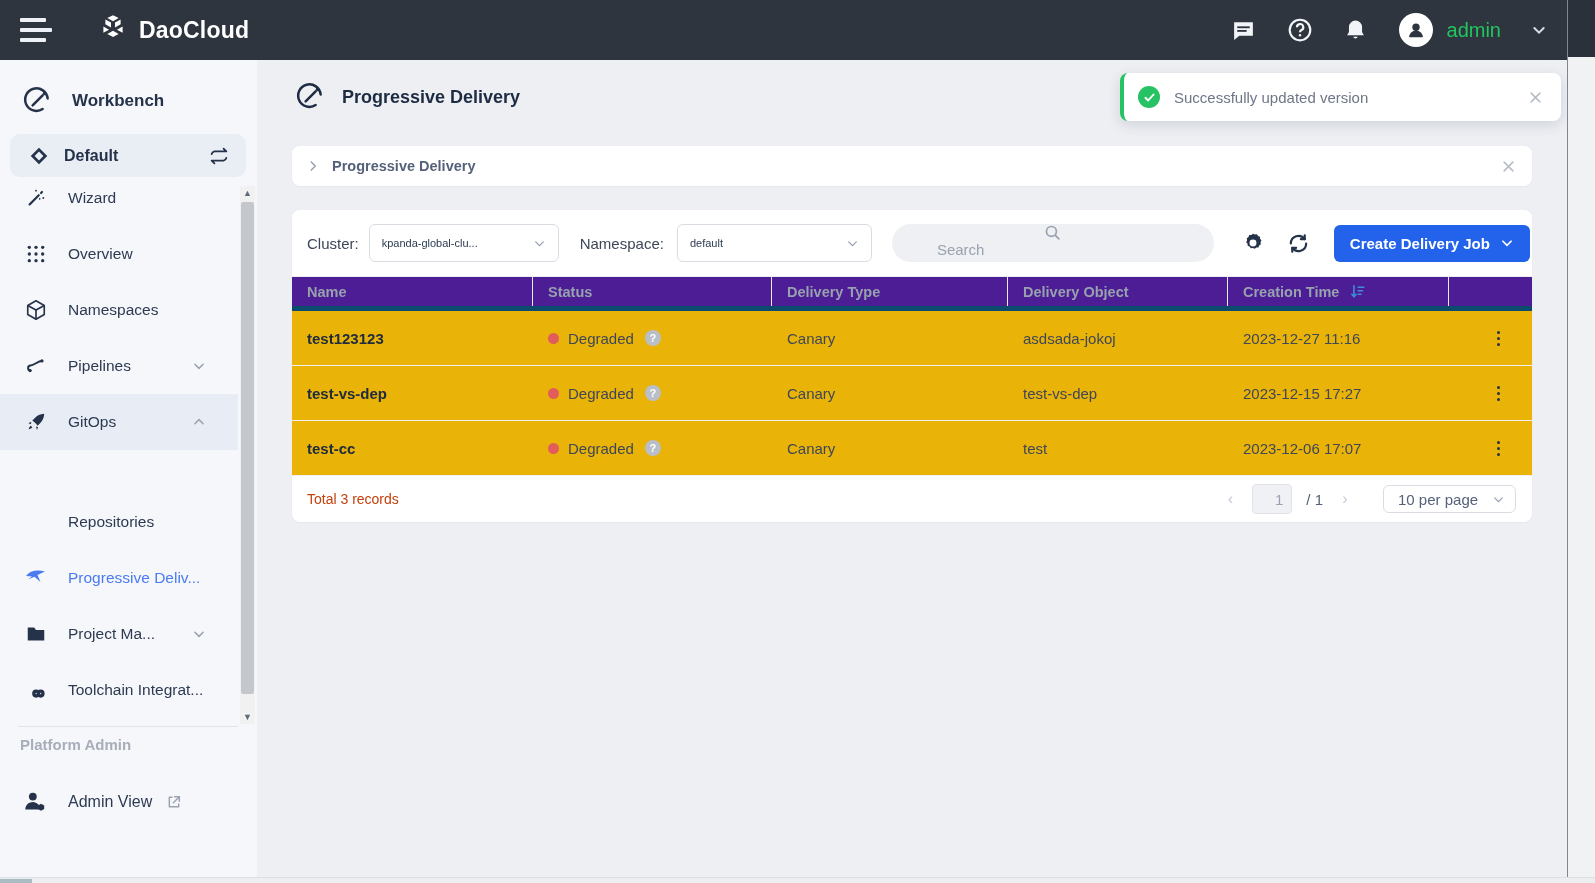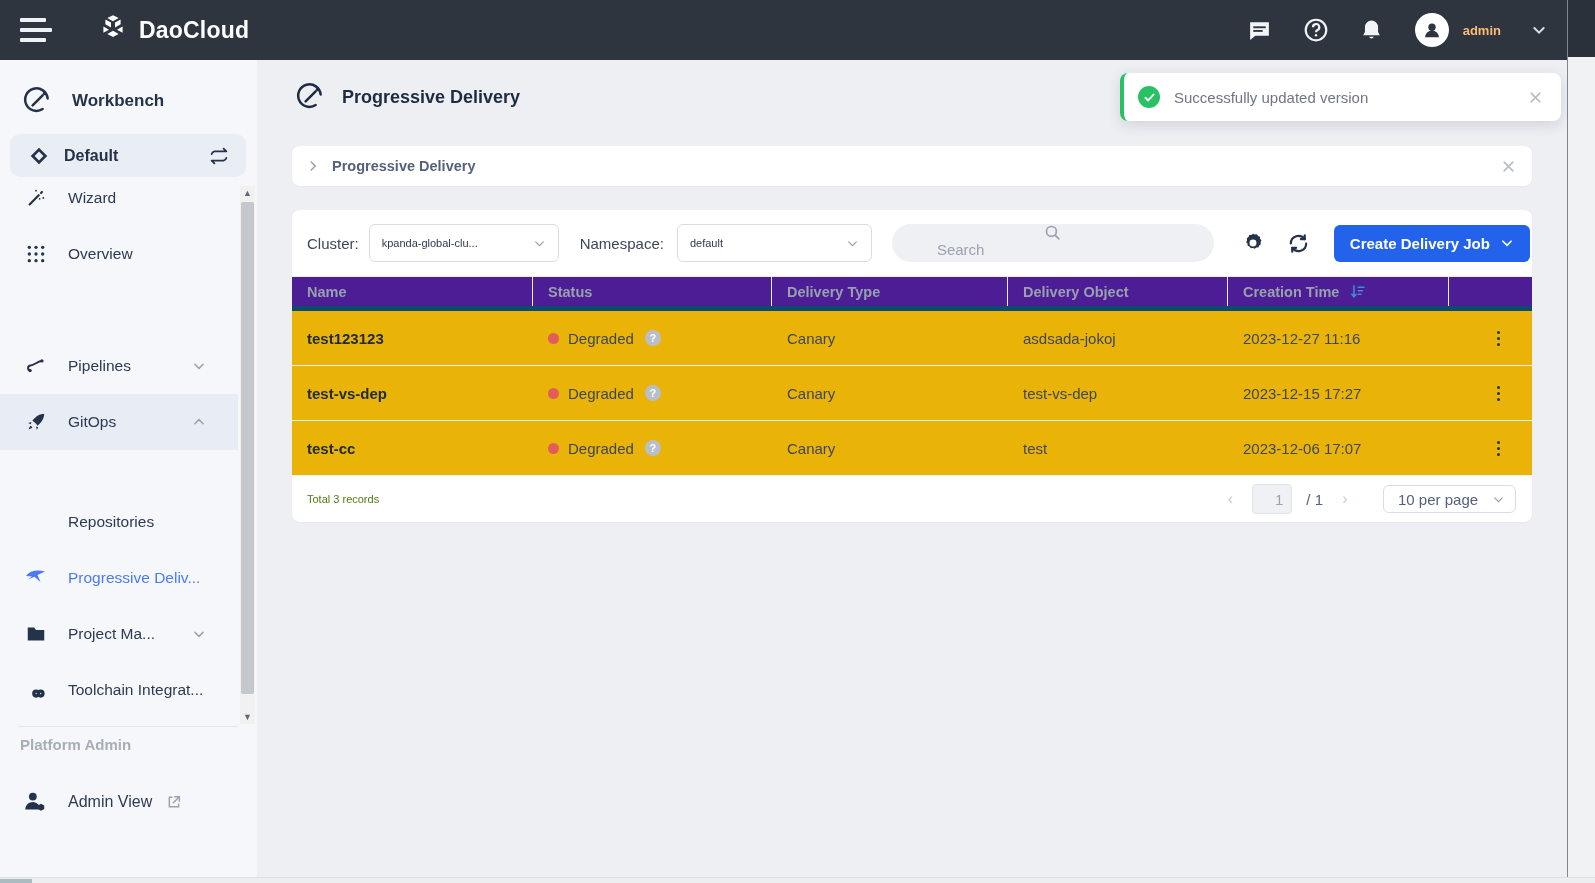--- a/index.html
+++ b/index.html
@@ -12,21 +12,21 @@
   .hamburger { width:34px; height:24px; margin-left:20px; display:flex; flex-direction:column; justify-content:space-between; cursor:pointer; }
   .hamburger span { display:block; height:4px; background:#eef1f5; border-radius:1px; }
   .hamburger span:nth-child(1){ width:26px; }
   .hamburger span:nth-child(2){ width:32px; }
   .hamburger span:nth-child(3){ width:26px; }
   .brand { display:flex; align-items:center; margin-left:42px; gap:9px; }
   .brand-text { color:#fff; font-size:23px; font-weight:bold; letter-spacing:.2px; }
   .nav-actions { position:absolute; right:48px; top:0; height:60px; display:flex; align-items:center; gap:30px; }
   .nav-icon { width:26px; height:26px; color:#f2f4f7; cursor:pointer; display:flex; align-items:center; justify-content:center; }
   .avatar { width:34px; height:34px; border-radius:50%; background:#fff; display:flex; align-items:center; justify-content:center; color:#2e353f; }
-  .nav-user { color:#fdba74; font-size:13px; font-weight:bold; margin-left:-16px; }
+  .nav-user { color:#22c55e; font-size:20px; font-weight:normal; margin-left:-16px; }
   .nav-caret { color:#d8dce2; width:16px; height:16px; }
 
   
   .sidebar { position:absolute; left:0; top:60px; width:257px; height:817px; background:#f6f7fa; z-index:10; }
   .wb-header { position:absolute; left:22px; top:26px; display:flex; align-items:center; gap:20px; }
   .wb-header .label { font-size:17px; font-weight:bold; color:#24324a; }
   .icon-dark { color:#24324a; }
   .workspace-pill { position:absolute; left:10px; top:74px; width:236px; height:43px; background:#e9edf4; border-radius:10px; display:flex; align-items:center; cursor:pointer; }
   .workspace-pill .ws-icon { margin-left:18px; color:#24324a; }
   .workspace-pill .ws-label { margin-left:14px; font-size:16px; font-weight:bold; color:#24324a; flex:1; }
@@ -96,21 +96,21 @@
   .td { font-size:15px; color:#3e4758; padding-left:15px; display:flex; align-items:center; gap:9px; }
   .td.name { font-weight:bold; color:#202c3e; }
   .dot { width:11px; height:11px; border-radius:50%; background:#e25c5c; flex:0 0 auto; }
   .q-icon { width:16px; height:16px; border-radius:50%; background:#b9bfc9; color:#fff; font-size:11px; font-weight:bold; display:flex; align-items:center; justify-content:center; margin-left:2px; }
   .kebab { margin:0 auto; color:#24324a; cursor:pointer; font-size:16px; letter-spacing:0; line-height:5px; display:flex; flex-direction:column; gap:3px; align-items:center; }
   .kebab i { width:3px; height:3px; background:#24324a; border-radius:50%; display:block; }
   .sort-icon { color:#3d8ed9; }
 
   
   .tbl-footer { position:absolute; left:0; bottom:0; width:1240px; height:46px; display:flex; align-items:center; }
-  .total-label { margin-left:15px; font-size:11px; color:#4d7c0f; }
+  .total-label { margin-left:15px; font-size:14px; color:#c2410c; }
   .pager { position:absolute; right:16px; display:flex; align-items:center; gap:14px; }
   .pg-arrow { color:#c6ccd6; font-size:16px; cursor:pointer; width:16px; text-align:center; }
   .pg-input { width:40px; height:30px; background:#f0f1f4; border:1px solid #e0e3e8; border-radius:4px; text-align:right; padding-right:8px; font-size:15px; color:#9aa2b0; font-family:"Liberation Sans",sans-serif; }
   .pg-count { font-size:15px; color:#55617a; }
   .pg-size { width:133px; height:28px; border:1px solid #d9dde3; border-radius:6px; display:flex; align-items:center; padding:0 10px 0 14px; cursor:pointer; margin-left:16px; }
   .pg-size .sel-val { font-size:15px; color:#55617a; flex:1; }
 
   
   .toast { position:absolute; left:1120px; top:73px; width:441px; height:48px; background:#fff; border-radius:8px; box-shadow:0 4px 14px rgba(30,40,60,.14); border-left:4px solid #27c263; display:flex; align-items:center; z-index:40; }
   .toast-check { margin-left:14px; width:22px; height:22px; border-radius:50%; background:#27c263; color:#fff; display:flex; align-items:center; justify-content:center; }
@@ -237,20 +237,30 @@
               <circle cx="20" cy="12" r="2"></circle>
               <circle cx="4" cy="20" r="2"></circle>
               <circle cx="12" cy="20" r="2"></circle>
               <circle cx="20" cy="20" r="2"></circle>
             </g>
           </svg>
       </span>
       <span class="mi-label">Overview</span>
     </div>
 
+    <div class="menu-item" style="top:222px">
+      <span class="mi-icon">
+        <svg width="22" height="22" viewBox="0 0 24 24" fill="none" stroke="currentColor" stroke-width="1.8" stroke-linejoin="round">
+            <path d="M12 2 L21 7 L21 17 L12 22 L3 17 L3 7 Z"></path>
+            <path d="M3 7 L12 12 L21 7"></path>
+            <path d="M12 12 L12 22"></path>
+          </svg>
+      </span>
+      <span class="mi-label">Namespaces</span>
+    </div>
 
     <div class="menu-item" style="top:278px">
       <span class="mi-icon">
         <svg width="22" height="22" viewBox="0 0 24 24" fill="none" stroke="currentColor" stroke-width="2.2" stroke-linecap="round">
             <path d="M6 17 C2.5 17 2.5 11.5 6 11.5 C9.5 11.5 14.5 6.5 18 6.5"></path>
             <circle cx="5.5" cy="17" r="1.8" fill="currentColor" stroke="none"></circle>
             <circle cx="18.5" cy="6.5" r="1.8" fill="currentColor" stroke="none"></circle>
           </svg>
       </span>
       <span class="mi-label">Pipelines</span>

